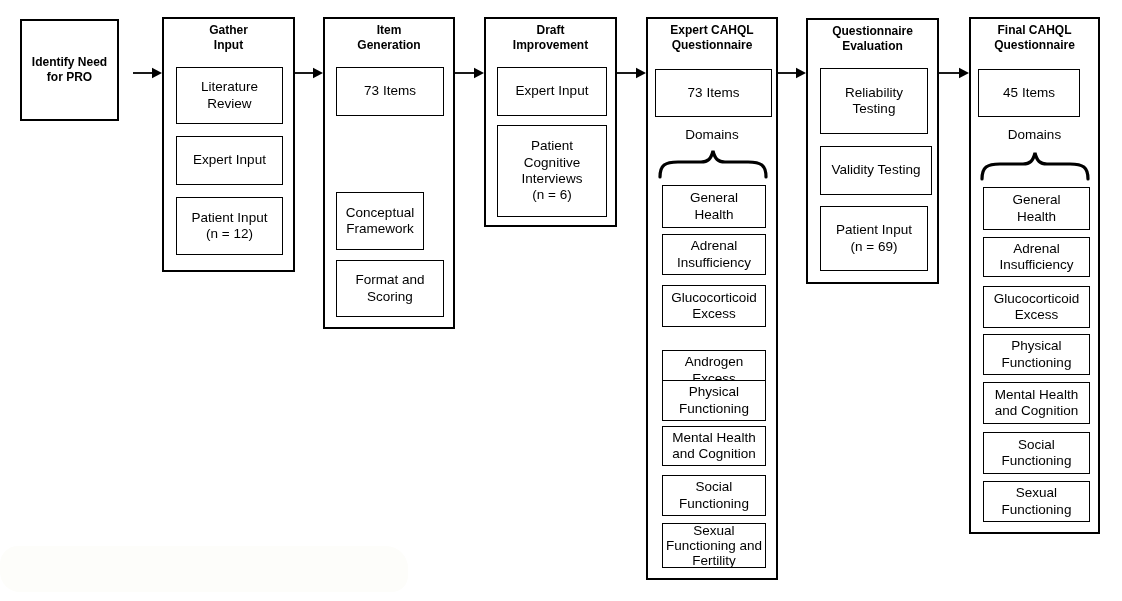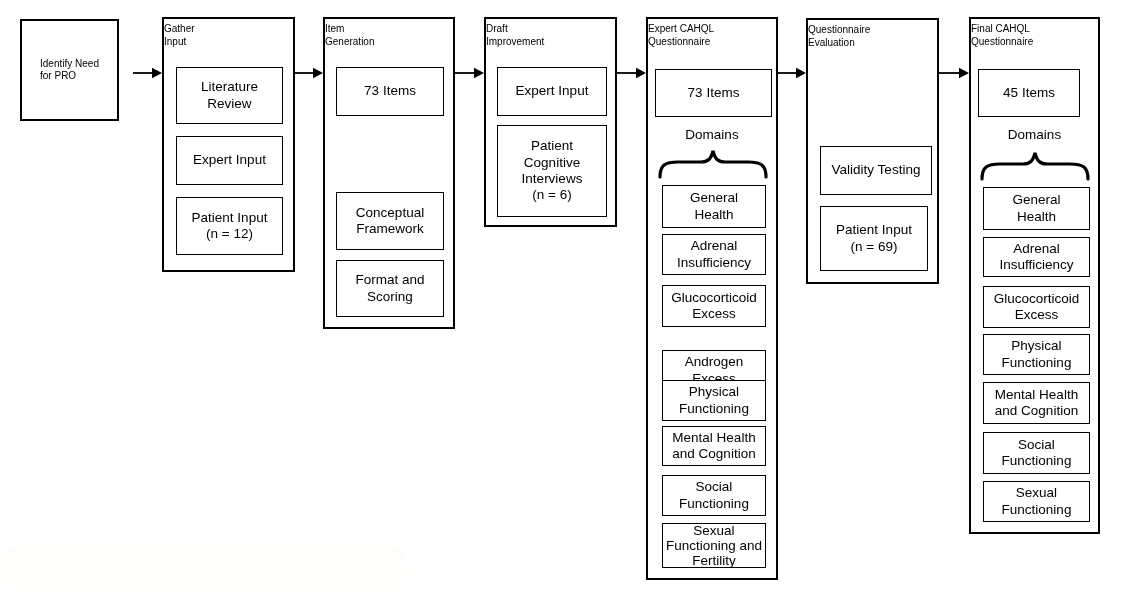--- a/index.html
+++ b/index.html
@@ -20,22 +20,23 @@
     position: absolute;
     border: 2px solid #000000;
     background: #ffffff;
     box-sizing: border-box;
   }
   .stage-title {
     position: absolute;
     top: 4px;
     left: 0;
     right: 0;
-    font-weight: 400;
-    font-size: 10px;
+    text-align: center;
+    font-weight: 700;
+    font-size: 12px;
     line-height: 1.25;
     white-space: pre-line;
   }
   .stage-title.fill {
     top: 0;
     bottom: 0;
     display: flex;
     align-items: center;
     justify-content: center;
   }
@@ -105,21 +106,21 @@
 
   <svg class="arrow" style="left:295px; top:66px;" width="28" height="14" viewBox="0 0 28 14">
     <line x1="0" y1="7" x2="19" y2="7" stroke="#000" stroke-width="1.8"></line>
     <polygon points="18,1.8 28,7 18,12.2" fill="#000"></polygon>
   </svg>
 
   <div class="stage" style="left:323px; top:17px; width:132px; height:312px;">
     <div class="stage-title">Item
 Generation</div>
     <div class="sub" style="left:11px; top:48px; width:108px; height:49px;">73 Items</div>
-    <div class="sub" style="left:11px; top:173px; width:108px; height:58px;">Conceptual
+    <div class="sub" style="left:11px; top:173px; width:88px; height:58px;">Conceptual
 Framework</div>
     <div class="sub" style="left:11px; top:241px; width:108px; height:57px;">Format and
 Scoring</div>
   </div>
 
   <svg class="arrow" style="left:455px; top:66px;" width="29" height="14" viewBox="0 0 29 14">
     <line x1="0" y1="7" x2="20" y2="7" stroke="#000" stroke-width="1.8"></line>
     <polygon points="19,1.8 29,7 19,12.2" fill="#000"></polygon>
   </svg>
 
@@ -166,20 +167,22 @@
   </div>
 
   <svg class="arrow" style="left:778px; top:66px;" width="28" height="14" viewBox="0 0 28 14">
     <line x1="0" y1="7" x2="19" y2="7" stroke="#000" stroke-width="1.8"></line>
     <polygon points="18,1.8 28,7 18,12.2" fill="#000"></polygon>
   </svg>
 
   <div class="stage" style="left:806px; top:18px; width:133px; height:266px;">
     <div class="stage-title">Questionnaire
 Evaluation</div>
+    <div class="sub" style="left:12px; top:48px; width:108px; height:66px;">Reliability
+Testing</div>
     <div class="sub" style="left:12px; top:126px; width:112px; height:49px;">Validity Testing</div>
     <div class="sub" style="left:12px; top:186px; width:108px; height:65px;">Patient Input
 (n = 69)</div>
   </div>
 
   <svg class="arrow" style="left:939px; top:66px;" width="30" height="14" viewBox="0 0 30 14">
     <line x1="0" y1="7" x2="21" y2="7" stroke="#000" stroke-width="1.8"></line>
     <polygon points="20,1.8 30,7 20,12.2" fill="#000"></polygon>
   </svg>
 

